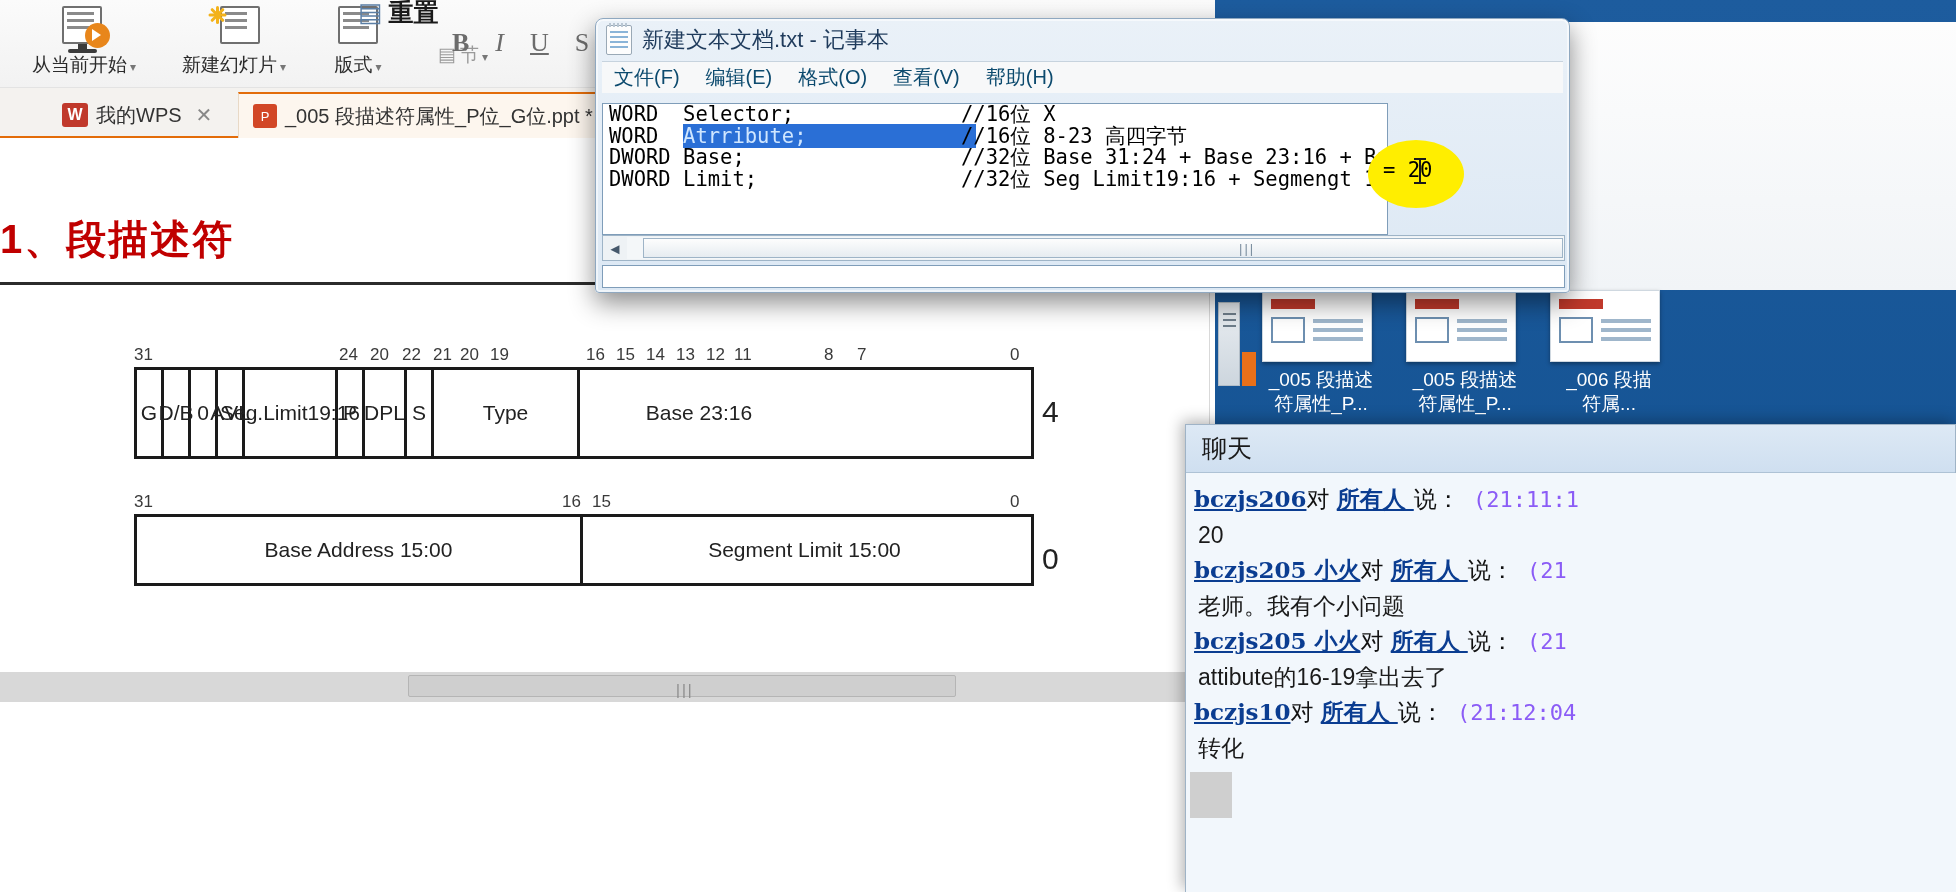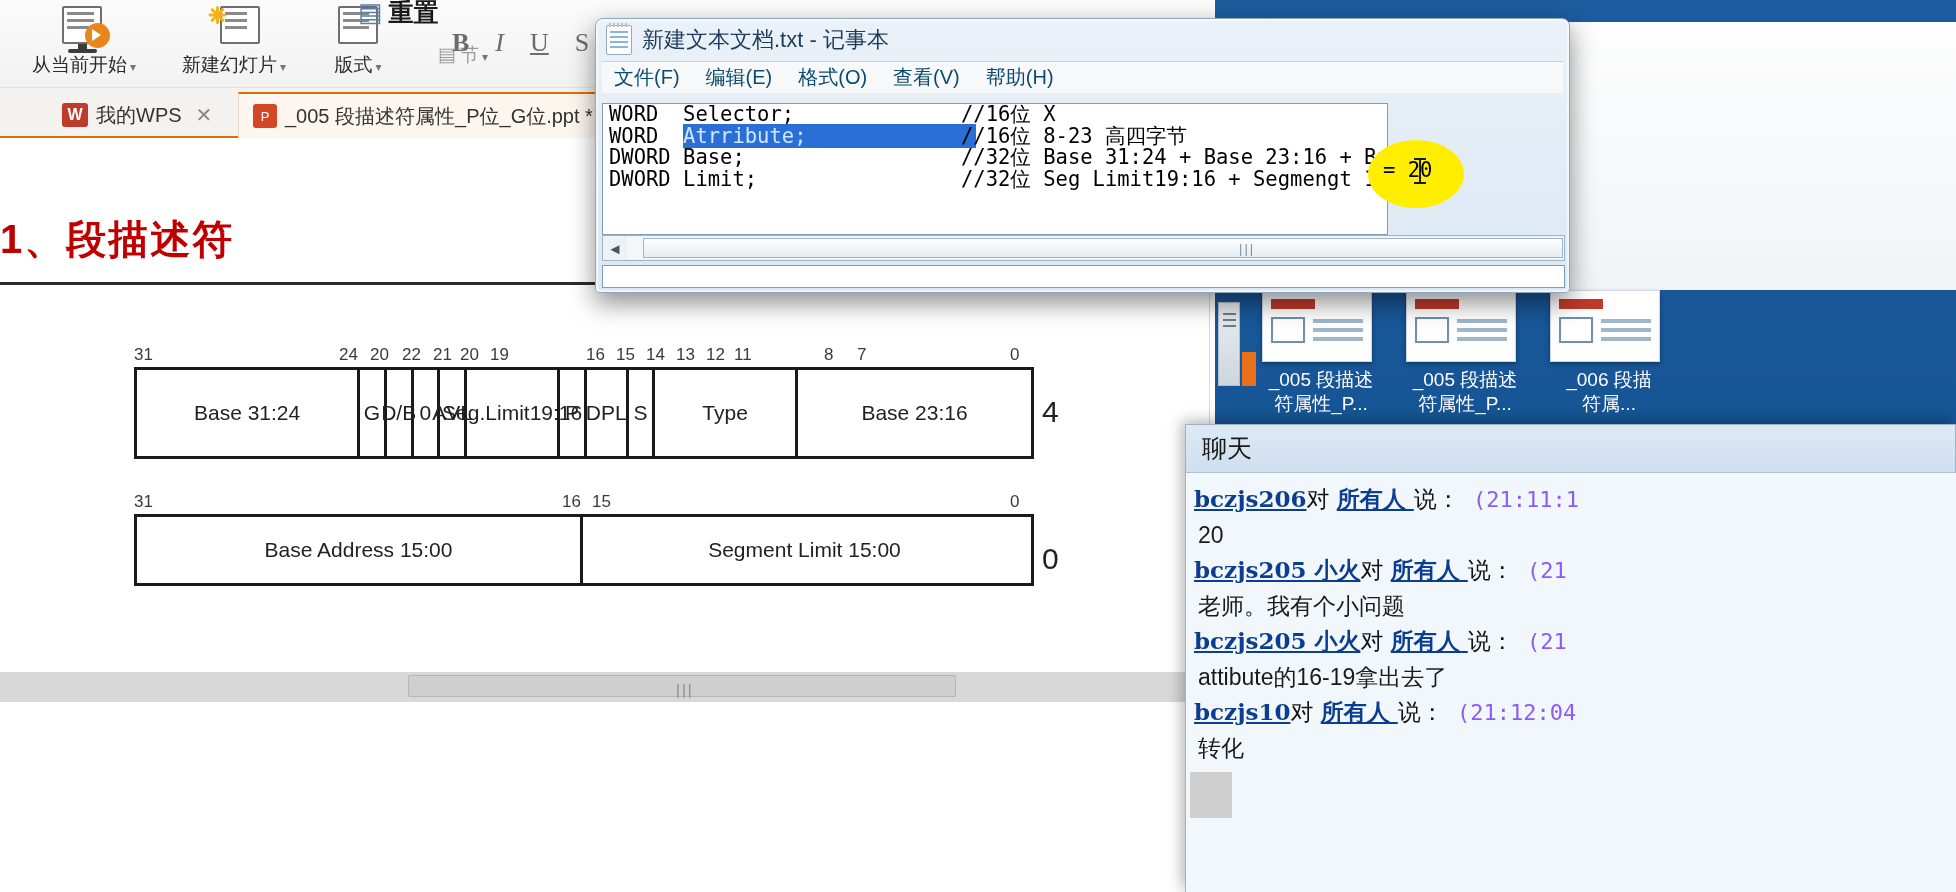--- a/index.html
+++ b/index.html
@@ -247,23 +247,20 @@
           <span style="left: 512px;">14</span>
           <span style="left: 542px;">13</span>
           <span style="left: 572px;">12</span>
           <span style="left: 600px;">11</span>
           <span style="left: 690px;">8</span>
           <span style="left: 723px;">7</span>
           <span style="left: 876px;">0</span>
         </div>
       <div style="position:relative;">
         <div class="dtable" id="cells1">
-            <div class="dcell" style="width: 228px;">
-              <div>Base 31:24</div>
-            </div>
             <div class="dcell" style="width: 27px;">
               <div>G</div>
             </div>
             <div class="dcell" style="width: 27px;">
               <div>D</div>
               <div>/</div>
               <div>B</div>
             </div>
             <div class="dcell" style="width: 27px;">
               <div>0</div>

